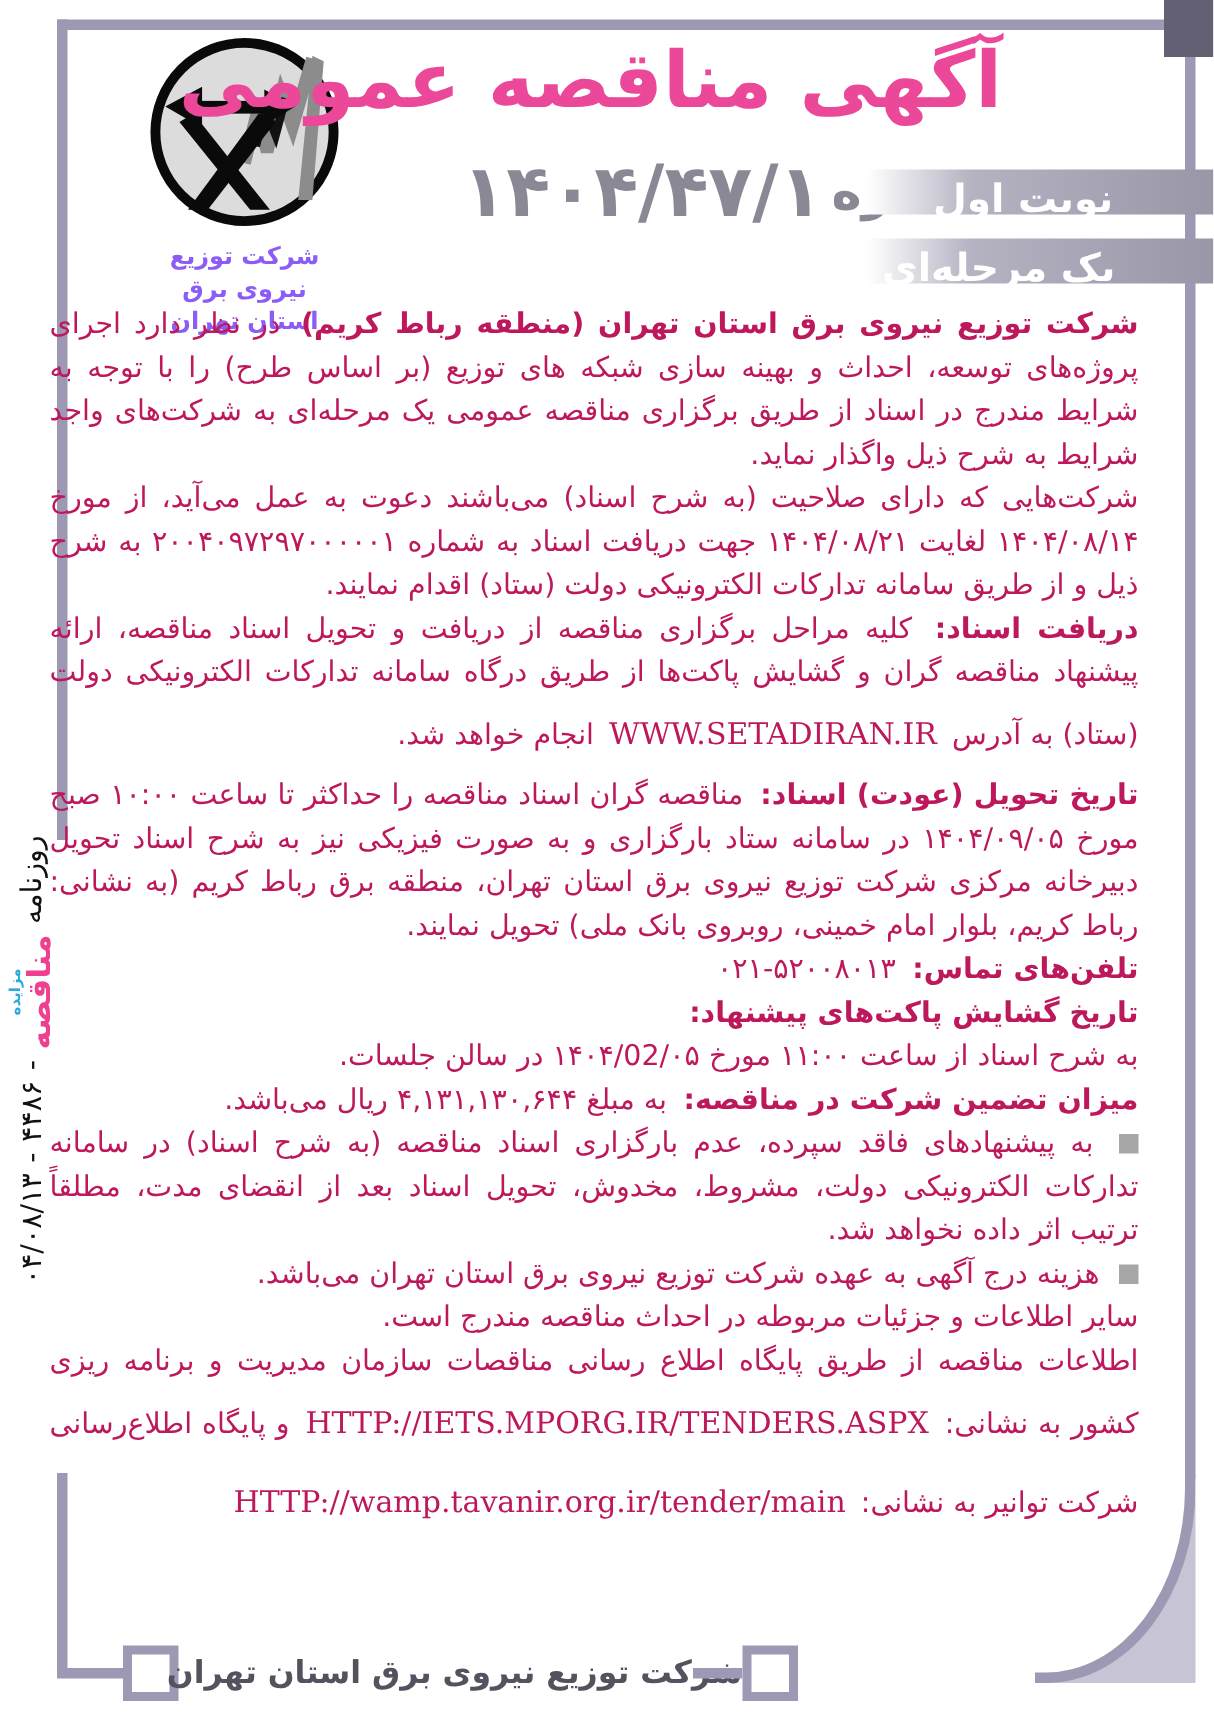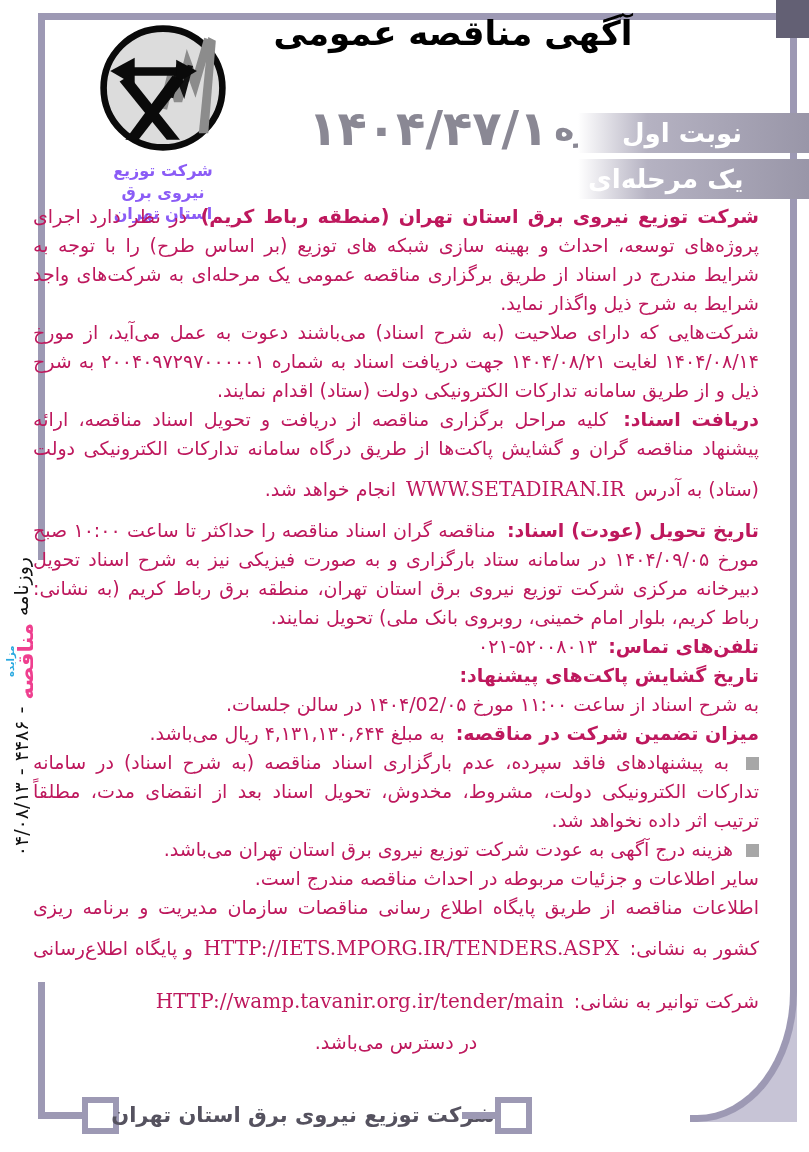--- a/index.html
+++ b/index.html
@@ -13,27 +13,27 @@
   .frame-right{left:790px;top:14px;width:7px;height:972px;}
   .frame-corner-line{left:38px;top:1112px;width:49px;height:7px;}
   .corner-sq{position:absolute;right:0;top:0;width:33px;height:38px;background:#636074;z-index:3;}
   
   .corner-wrap{position:absolute;left:690px;top:982px;width:107px;height:140px;background:#c7c4d6;z-index:1;}
   .corner-white{position:absolute;left:0;top:0;width:107px;height:140px;box-sizing:border-box;background:#fff;
       border-right:7px solid #9d99b4;border-bottom:7px solid #9d99b4;border-bottom-right-radius:100px 130px;}
   
   .logo{position:absolute;left:88px;top:22px;width:150px;text-align:center;}
   .logo-caption{font-weight:bold;font-size:16px;line-height:1.35;color:#8b5cf6;margin-top:2px;}
-  .title{position:absolute;left:238px;top:13px;width:430px;text-align:center;
-         font-size:34px;font-weight:bold;color:#000000;white-space:nowrap;direction:rtl;}
+  .title{position:absolute;left:238px;top:24px;width:430px;text-align:center;
+         font-size:52px;font-weight:bold;color:#ec4899;white-space:nowrap;direction:rtl;}
   .number-line{position:absolute;right:146px;top:100px;direction:rtl;color:#8a8894;
          display:flex;align-items:center;gap:6px;z-index:2;}
   .number-word{font-size:34px;font-weight:bold;}
   .number-value{font-size:48px;font-weight:bold;letter-spacing:1px;}
-  .band{position:absolute;left:578px;right:0;height:40px;z-index:2;direction:rtl;
+  .band{position:absolute;left:578px;right:0;height:30px;z-index:2;direction:rtl;
         background:linear-gradient(90deg,#ffffff 0%,#b5b2c2 30%,#9996a8 100%);
         color:#fff;font-weight:bold;font-size:26px;line-height:40px;text-align:left;}
   .band1{top:113px;padding-left:44px;}
   .band2{top:159px;padding-left:10px;}
   
   .body{position:absolute;left:28px;top:202px;width:736px;box-sizing:border-box;padding:0 5px;
         direction:rtl;color:#be185d;z-index:2;}
   .p{font-size:19px;line-height:29px;text-align:justify;margin:0;}
   .lbl{font-weight:bold;margin-left:5px;}
   .url{font-family:"DejaVu Serif",serif;font-size:20px;margin:12px 4px;unicode-bidi:embed;direction:ltr;display:inline-block;}
@@ -129,33 +129,30 @@
     <p class="p">
       <span class="lbl">میزان تضمین شرکت در مناقصه:</span>
       <span>به مبلغ ۴,۱۳۱,۱۳۰,۶۴۴ ریال می‌باشد.</span>
     </p>
     <p class="p">
       <span class="sq"></span>
       <span>به پیشنهادهای فاقد سپرده، عدم بارگزاری اسناد مناقصه (به شرح اسناد) در سامانه تدارکات الکترونیکی دولت، مشروط، مخدوش، تحویل اسناد بعد از انقضای مدت، مطلقاً ترتیب اثر داده نخواهد شد.</span>
     </p>
     <p class="p">
       <span class="sq"></span>
-      <span>هزینه درج آگهی به عودت شرکت توزیع نیروی برق استان تهران می‌باشد.</span>
+      <span>هزینه درج آگهی به عهده شرکت توزیع نیروی برق استان تهران می‌باشد.</span>
     </p>
     <p class="p">
       <span>سایر اطلاعات و جزئیات مربوطه در احداث مناقصه مندرج است.</span>
     </p>
     <p class="p">
       <span>اطلاعات مناقصه از طریق پایگاه اطلاع رسانی مناقصات سازمان مدیریت و برنامه ریزی کشور به نشانی:</span>
       <span class="url">HTTP://IETS.MPORG.IR/TENDERS.ASPX</span>
       <span>و پایگاه اطلاع‌رسانی شرکت توانیر به نشانی:</span>
       <span class="url">HTTP://wamp.tavanir.org.ir/tender/main</span>
-    </p>
-    <p class="p p-center">
-      <span>در دسترس می‌باشد.</span>
     </p>
   </div>
 
   <div class="side">
     <span>روزنامه</span>
     <span class="brand">
       <span class="brand-blue">مزایده</span>
       <span class="brand-pink">مناقصه</span>
     </span>
     <span>-</span>

